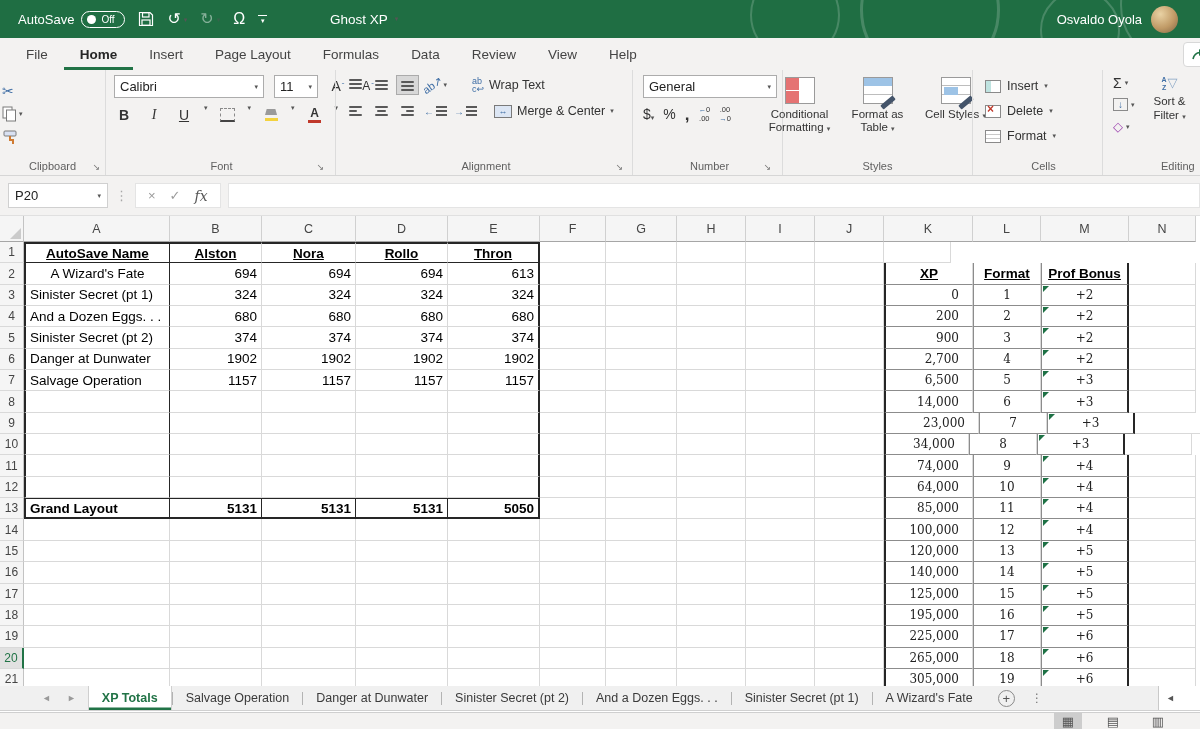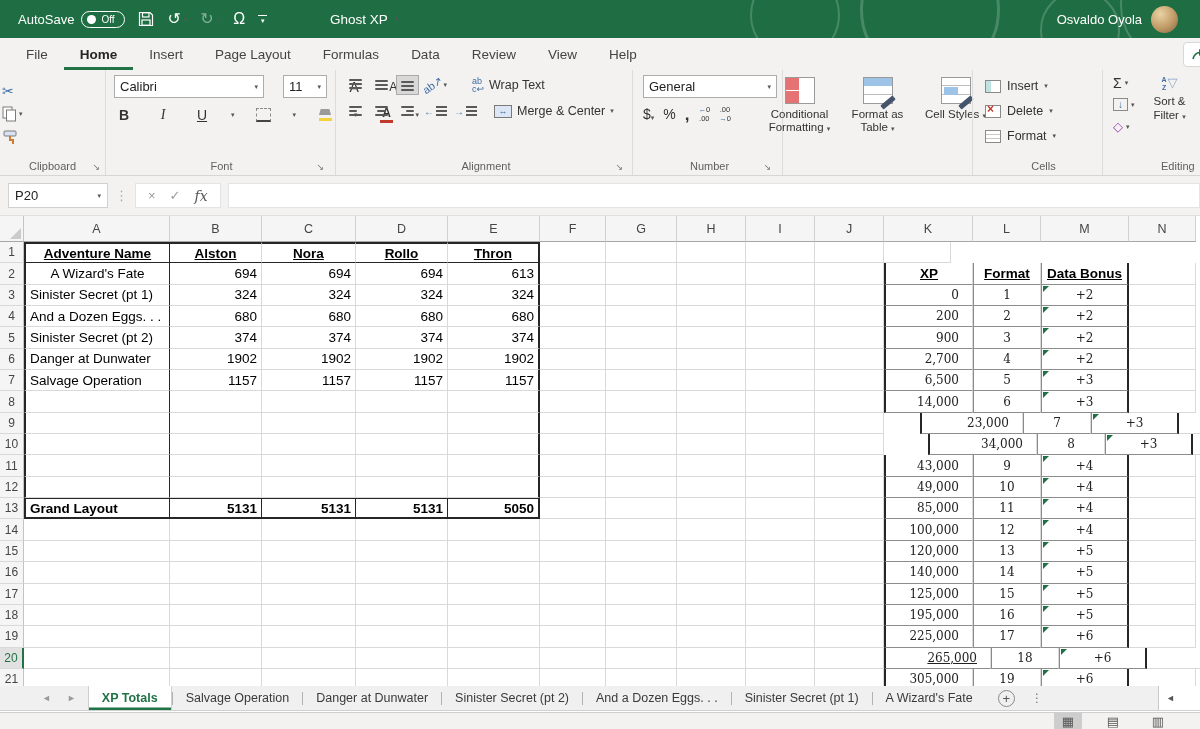--- a/index.html
+++ b/index.html
@@ -55,21 +55,21 @@
   .dd{font-size:7px;color:#555}
   
   .g-clip{width:105px}
   .paste-btn{display:flex;flex-direction:column;align-items:center;gap:2px;font-size:13px;color:#333;padding:2px 8px 0 10px}
   .clip-mini{display:flex;flex-direction:column;gap:7px;padding:8px 2px 0 2px;align-items:flex-start}
   .mini{display:flex;align-items:center;gap:2px;height:16px}
   .scissors{color:#3f6ea5;font-size:14px;line-height:1}
   
   .g-font{width:230px;padding-left:8px;padding-right:6px}
   .g-font .gbody{flex-direction:column;gap:6px;align-items:flex-start}
-  .frow{display:flex;align-items:center;gap:19px}
+  .frow{display:flex;align-items:flex-start;gap:10px}
   .combo{background:#fff;border:1px solid #acacac;height:23px;display:flex;align-items:center;justify-content:space-between;
          padding:0 5px;font-size:13px;color:#222}
   .fbtn{min-width:20px;height:21px;display:flex;align-items:center;justify-content:center;font-size:14px;color:#333}
   .bold-g{font-weight:700}.ital-g{font-style:italic;font-family:"Liberation Serif",serif}.und-g{text-decoration:underline}
   .bord{width:15px;height:14px;border:1px dashed #8a8a8a;border-bottom:2px solid #444}
   .stackic{display:flex;flex-direction:column;align-items:center;gap:1px}
   .paintshape{width:12px;height:8px;background:#9a9a9a;clip-path:polygon(15% 0,85% 0,100% 80%,0 80%);}
   .cbar{width:13px;height:3px}
   .acol{font-size:12px;font-weight:700;color:#333;line-height:1}
   .supb{font-size:8px;margin-left:1px;color:#3f6ea5}
@@ -447,20 +447,23 @@
             </span>
           <span class="lbl"><span>Format as Table</span> <span class="dd">▾</span></span>
         </button>
         <button class="bigbtn">
           <span class="gridic cellsel">
               <span class="brush"></span>
             </span>
           <span class="lbl"><span>Cell Styles</span> <span class="dd">▾</span></span>
         </button>
       </div>
+      <div class="glabel">
+          <span>Styles</span>
+        </div>
     </div>
 
     <div class="rgroup g-cells">
       <div class="gbody">
         <button class="crow">
           <span class="celic ins"></span>
           <span>Insert</span>
           <span class="dd">▾</span>
         </button>
         <button class="crow">
@@ -540,21 +543,21 @@
           <div class="colh" style="width: 69px;">H</div>
           <div class="colh" style="width: 69px;">I</div>
           <div class="colh" style="width: 69px;">J</div>
           <div class="colh" style="width: 89px;">K</div>
           <div class="colh" style="width: 68px;">L</div>
           <div class="colh" style="width: 88px;">M</div>
           <div class="colh" style="width: 67px;">N</div>
         </div>
         <div class="grow">
           <div class="rowh">1</div>
-          <div class="c hdr" style="width: 146px; border-width: 2px 1px 1px 2px; border-style: solid; border-color: rgb(38, 38, 38);">Adventure Name</div>
+          <div class="c hdr" style="width: 146px; border-width: 2px 1px 1px 2px; border-style: solid; border-color: rgb(38, 38, 38);">AutoSave Name</div>
           <div class="c hdr" style="width: 92px; border-top: 2px solid rgb(38, 38, 38); border-bottom: 1px solid rgb(38, 38, 38);">Alston</div>
           <div class="c hdr" style="width: 94px; border-top: 2px solid rgb(38, 38, 38); border-bottom: 1px solid rgb(38, 38, 38);">Nora</div>
           <div class="c hdr" style="width: 92px; border-top: 2px solid rgb(38, 38, 38); border-bottom: 1px solid rgb(38, 38, 38);">Rollo</div>
           <div class="c hdr" style="width: 92px; border-top: 2px solid rgb(38, 38, 38); border-bottom: 1px solid rgb(38, 38, 38); border-right: 2px solid rgb(38, 38, 38);">Thron</div>
           <div class="c" style="width: 66px;"></div>
           <div class="c" style="width: 71px;"></div>
           <div class="c" style="width: 69px;"></div>
           <div class="c" style="width: 69px;"></div>
           <div class="c" style="width: 69px;"></div>
           <div class="c" style="width: 67px;"></div>
@@ -566,21 +569,21 @@
           <div class="c num" style="width: 94px;">694</div>
           <div class="c num" style="width: 92px;">694</div>
           <div class="c num" style="width: 92px; border-right: 2px solid rgb(38, 38, 38);">613</div>
           <div class="c" style="width: 66px;"></div>
           <div class="c" style="width: 71px;"></div>
           <div class="c" style="width: 69px;"></div>
           <div class="c" style="width: 69px;"></div>
           <div class="c" style="width: 69px;"></div>
           <div class="c hdr" style="width: 89px; border-bottom: 1px solid rgb(140, 140, 140); border-left: 2px solid rgb(38, 38, 38);">XP</div>
           <div class="c hdr" style="width: 68px; border-bottom: 1px solid rgb(140, 140, 140); border-left: 1px solid rgb(140, 140, 140);">Format</div>
-          <div class="c hdr" style="width: 88px; border-bottom: 1px solid rgb(140, 140, 140); border-left: 1px solid rgb(140, 140, 140); border-right: 2px solid rgb(38, 38, 38);">Data Bonus</div>
+          <div class="c hdr" style="width: 88px; border-bottom: 1px solid rgb(140, 140, 140); border-left: 1px solid rgb(140, 140, 140); border-right: 2px solid rgb(38, 38, 38);">Prof Bonus</div>
           <div class="c" style="width: 67px;"></div>
         </div>
         <div class="grow">
           <div class="rowh">3</div>
           <div class="c lft" style="width: 146px; border-left: 2px solid rgb(38, 38, 38); border-right: 1px solid rgb(38, 38, 38);">Sinister Secret (pt 1)</div>
           <div class="c num" style="width: 92px;">324</div>
           <div class="c num" style="width: 94px;">324</div>
           <div class="c num" style="width: 92px;">324</div>
           <div class="c num" style="width: 92px; border-right: 2px solid rgb(38, 38, 38);">324</div>
           <div class="c" style="width: 66px;"></div>
@@ -683,72 +686,72 @@
           <div class="c" style="width: 146px; border-left: 2px solid rgb(38, 38, 38); border-right: 1px solid rgb(38, 38, 38);"></div>
           <div class="c" style="width: 92px;"></div>
           <div class="c" style="width: 94px;"></div>
           <div class="c" style="width: 92px;"></div>
           <div class="c" style="width: 92px; border-right: 2px solid rgb(38, 38, 38);"></div>
           <div class="c" style="width: 66px;"></div>
           <div class="c" style="width: 71px;"></div>
           <div class="c" style="width: 69px;"></div>
           <div class="c" style="width: 69px;"></div>
           <div class="c" style="width: 69px;"></div>
-          <div class="c adv xp" style="width: 103px; border-bottom: 1px solid rgb(140, 140, 140); border-left: 2px solid rgb(38, 38, 38); margin-left: 36px;">23,000</div>
+          <div class="c adv xp" style="width: 95px; border-bottom: 1px solid rgb(140, 140, 140); border-left: 2px solid rgb(38, 38, 38);">23,000</div>
           <div class="c adv ctr" style="width: 68px; border-bottom: 1px solid rgb(140, 140, 140); border-left: 1px solid rgb(140, 140, 140);">7</div>
           <div class="c adv ctr tri" style="width: 88px; border-bottom: 1px solid rgb(140, 140, 140); border-left: 1px solid rgb(140, 140, 140); border-right: 2px solid rgb(38, 38, 38);">+3</div>
           <div class="c" style="width: 67px;"></div>
         </div>
         <div class="grow">
           <div class="rowh">10</div>
           <div class="c" style="width: 146px; border-left: 2px solid rgb(38, 38, 38); border-right: 1px solid rgb(38, 38, 38);"></div>
           <div class="c" style="width: 92px;"></div>
           <div class="c" style="width: 94px;"></div>
           <div class="c" style="width: 92px;"></div>
           <div class="c" style="width: 92px; border-right: 2px solid rgb(38, 38, 38);"></div>
           <div class="c" style="width: 66px;"></div>
           <div class="c" style="width: 71px;"></div>
           <div class="c" style="width: 69px;"></div>
           <div class="c" style="width: 69px;"></div>
           <div class="c" style="width: 69px;"></div>
-          <div class="c adv xp" style="width: 109px; border-bottom: 1px solid rgb(140, 140, 140); border-left: 2px solid rgb(38, 38, 38); margin-left: 44px;">34,000</div>
+          <div class="c adv xp" style="width: 85px; border-bottom: 1px solid rgb(140, 140, 140); border-left: 2px solid rgb(38, 38, 38);">34,000</div>
           <div class="c adv ctr" style="width: 68px; border-bottom: 1px solid rgb(140, 140, 140); border-left: 1px solid rgb(140, 140, 140);">8</div>
           <div class="c adv ctr tri" style="width: 88px; border-bottom: 1px solid rgb(140, 140, 140); border-left: 1px solid rgb(140, 140, 140); border-right: 2px solid rgb(38, 38, 38);">+3</div>
           <div class="c" style="width: 67px;"></div>
         </div>
         <div class="grow">
           <div class="rowh">11</div>
           <div class="c" style="width: 146px; border-left: 2px solid rgb(38, 38, 38); border-right: 1px solid rgb(38, 38, 38);"></div>
           <div class="c" style="width: 92px;"></div>
           <div class="c" style="width: 94px;"></div>
           <div class="c" style="width: 92px;"></div>
           <div class="c" style="width: 92px; border-right: 2px solid rgb(38, 38, 38);"></div>
           <div class="c" style="width: 66px;"></div>
           <div class="c" style="width: 71px;"></div>
           <div class="c" style="width: 69px;"></div>
           <div class="c" style="width: 69px;"></div>
           <div class="c" style="width: 69px;"></div>
-          <div class="c adv xp" style="width: 89px; border-bottom: 1px solid rgb(140, 140, 140); border-left: 2px solid rgb(38, 38, 38);">43,000</div>
+          <div class="c adv xp" style="width: 89px; border-bottom: 1px solid rgb(140, 140, 140); border-left: 2px solid rgb(38, 38, 38);">74,000</div>
           <div class="c adv ctr" style="width: 68px; border-bottom: 1px solid rgb(140, 140, 140); border-left: 1px solid rgb(140, 140, 140);">9</div>
           <div class="c adv ctr tri" style="width: 88px; border-bottom: 1px solid rgb(140, 140, 140); border-left: 1px solid rgb(140, 140, 140); border-right: 2px solid rgb(38, 38, 38);">+4</div>
           <div class="c" style="width: 67px;"></div>
         </div>
         <div class="grow">
           <div class="rowh">12</div>
           <div class="c" style="width: 146px; border-left: 2px solid rgb(38, 38, 38); border-right: 1px solid rgb(38, 38, 38);"></div>
           <div class="c" style="width: 92px;"></div>
           <div class="c" style="width: 94px;"></div>
           <div class="c" style="width: 92px;"></div>
           <div class="c" style="width: 92px; border-right: 2px solid rgb(38, 38, 38);"></div>
           <div class="c" style="width: 66px;"></div>
           <div class="c" style="width: 71px;"></div>
           <div class="c" style="width: 69px;"></div>
           <div class="c" style="width: 69px;"></div>
           <div class="c" style="width: 69px;"></div>
-          <div class="c adv xp" style="width: 89px; border-bottom: 1px solid rgb(140, 140, 140); border-left: 2px solid rgb(38, 38, 38);">49,000</div>
+          <div class="c adv xp" style="width: 89px; border-bottom: 1px solid rgb(140, 140, 140); border-left: 2px solid rgb(38, 38, 38);">64,000</div>
           <div class="c adv ctr" style="width: 68px; border-bottom: 1px solid rgb(140, 140, 140); border-left: 1px solid rgb(140, 140, 140);">10</div>
           <div class="c adv ctr tri" style="width: 88px; border-bottom: 1px solid rgb(140, 140, 140); border-left: 1px solid rgb(140, 140, 140); border-right: 2px solid rgb(38, 38, 38);">+4</div>
           <div class="c" style="width: 67px;"></div>
         </div>
         <div class="grow">
           <div class="rowh">13</div>
           <div class="c bold lft" style="width: 146px; border-width: 1px 1px 2px 2px; border-style: solid; border-color: rgb(38, 38, 38);">Grand Layout</div>
           <div class="c bold num" style="width: 92px; border-top: 1px solid rgb(38, 38, 38); border-bottom: 2px solid rgb(38, 38, 38); border-right: 1px solid rgb(38, 38, 38);">5131</div>
           <div class="c bold num" style="width: 94px; border-top: 1px solid rgb(38, 38, 38); border-bottom: 2px solid rgb(38, 38, 38); border-right: 1px solid rgb(38, 38, 38);">5131</div>
           <div class="c bold num" style="width: 92px; border-top: 1px solid rgb(38, 38, 38); border-bottom: 2px solid rgb(38, 38, 38); border-right: 1px solid rgb(38, 38, 38);">5131</div>
@@ -870,21 +873,21 @@
           <div class="c" style="width: 146px;"></div>
           <div class="c" style="width: 92px;"></div>
           <div class="c" style="width: 94px;"></div>
           <div class="c" style="width: 92px;"></div>
           <div class="c" style="width: 92px;"></div>
           <div class="c" style="width: 66px;"></div>
           <div class="c" style="width: 71px;"></div>
           <div class="c" style="width: 69px;"></div>
           <div class="c" style="width: 69px;"></div>
           <div class="c" style="width: 69px;"></div>
-          <div class="c adv xp" style="width: 107px; border-bottom: 1px solid rgb(140, 140, 140); border-left: 2px solid rgb(38, 38, 38); text-decoration: underline;">265,000</div>
+          <div class="c adv xp" style="width: 89px; border-bottom: 1px solid rgb(140, 140, 140); border-left: 2px solid rgb(38, 38, 38);">265,000</div>
           <div class="c adv ctr" style="width: 68px; border-bottom: 1px solid rgb(140, 140, 140); border-left: 1px solid rgb(140, 140, 140);">18</div>
           <div class="c adv ctr tri" style="width: 88px; border-bottom: 1px solid rgb(140, 140, 140); border-left: 1px solid rgb(140, 140, 140); border-right: 2px solid rgb(38, 38, 38);">+6</div>
           <div class="c" style="width: 67px;"></div>
         </div>
         <div class="grow">
           <div class="rowh">21</div>
           <div class="c" style="width: 146px;"></div>
           <div class="c" style="width: 92px;"></div>
           <div class="c" style="width: 94px;"></div>
           <div class="c" style="width: 92px;"></div>

